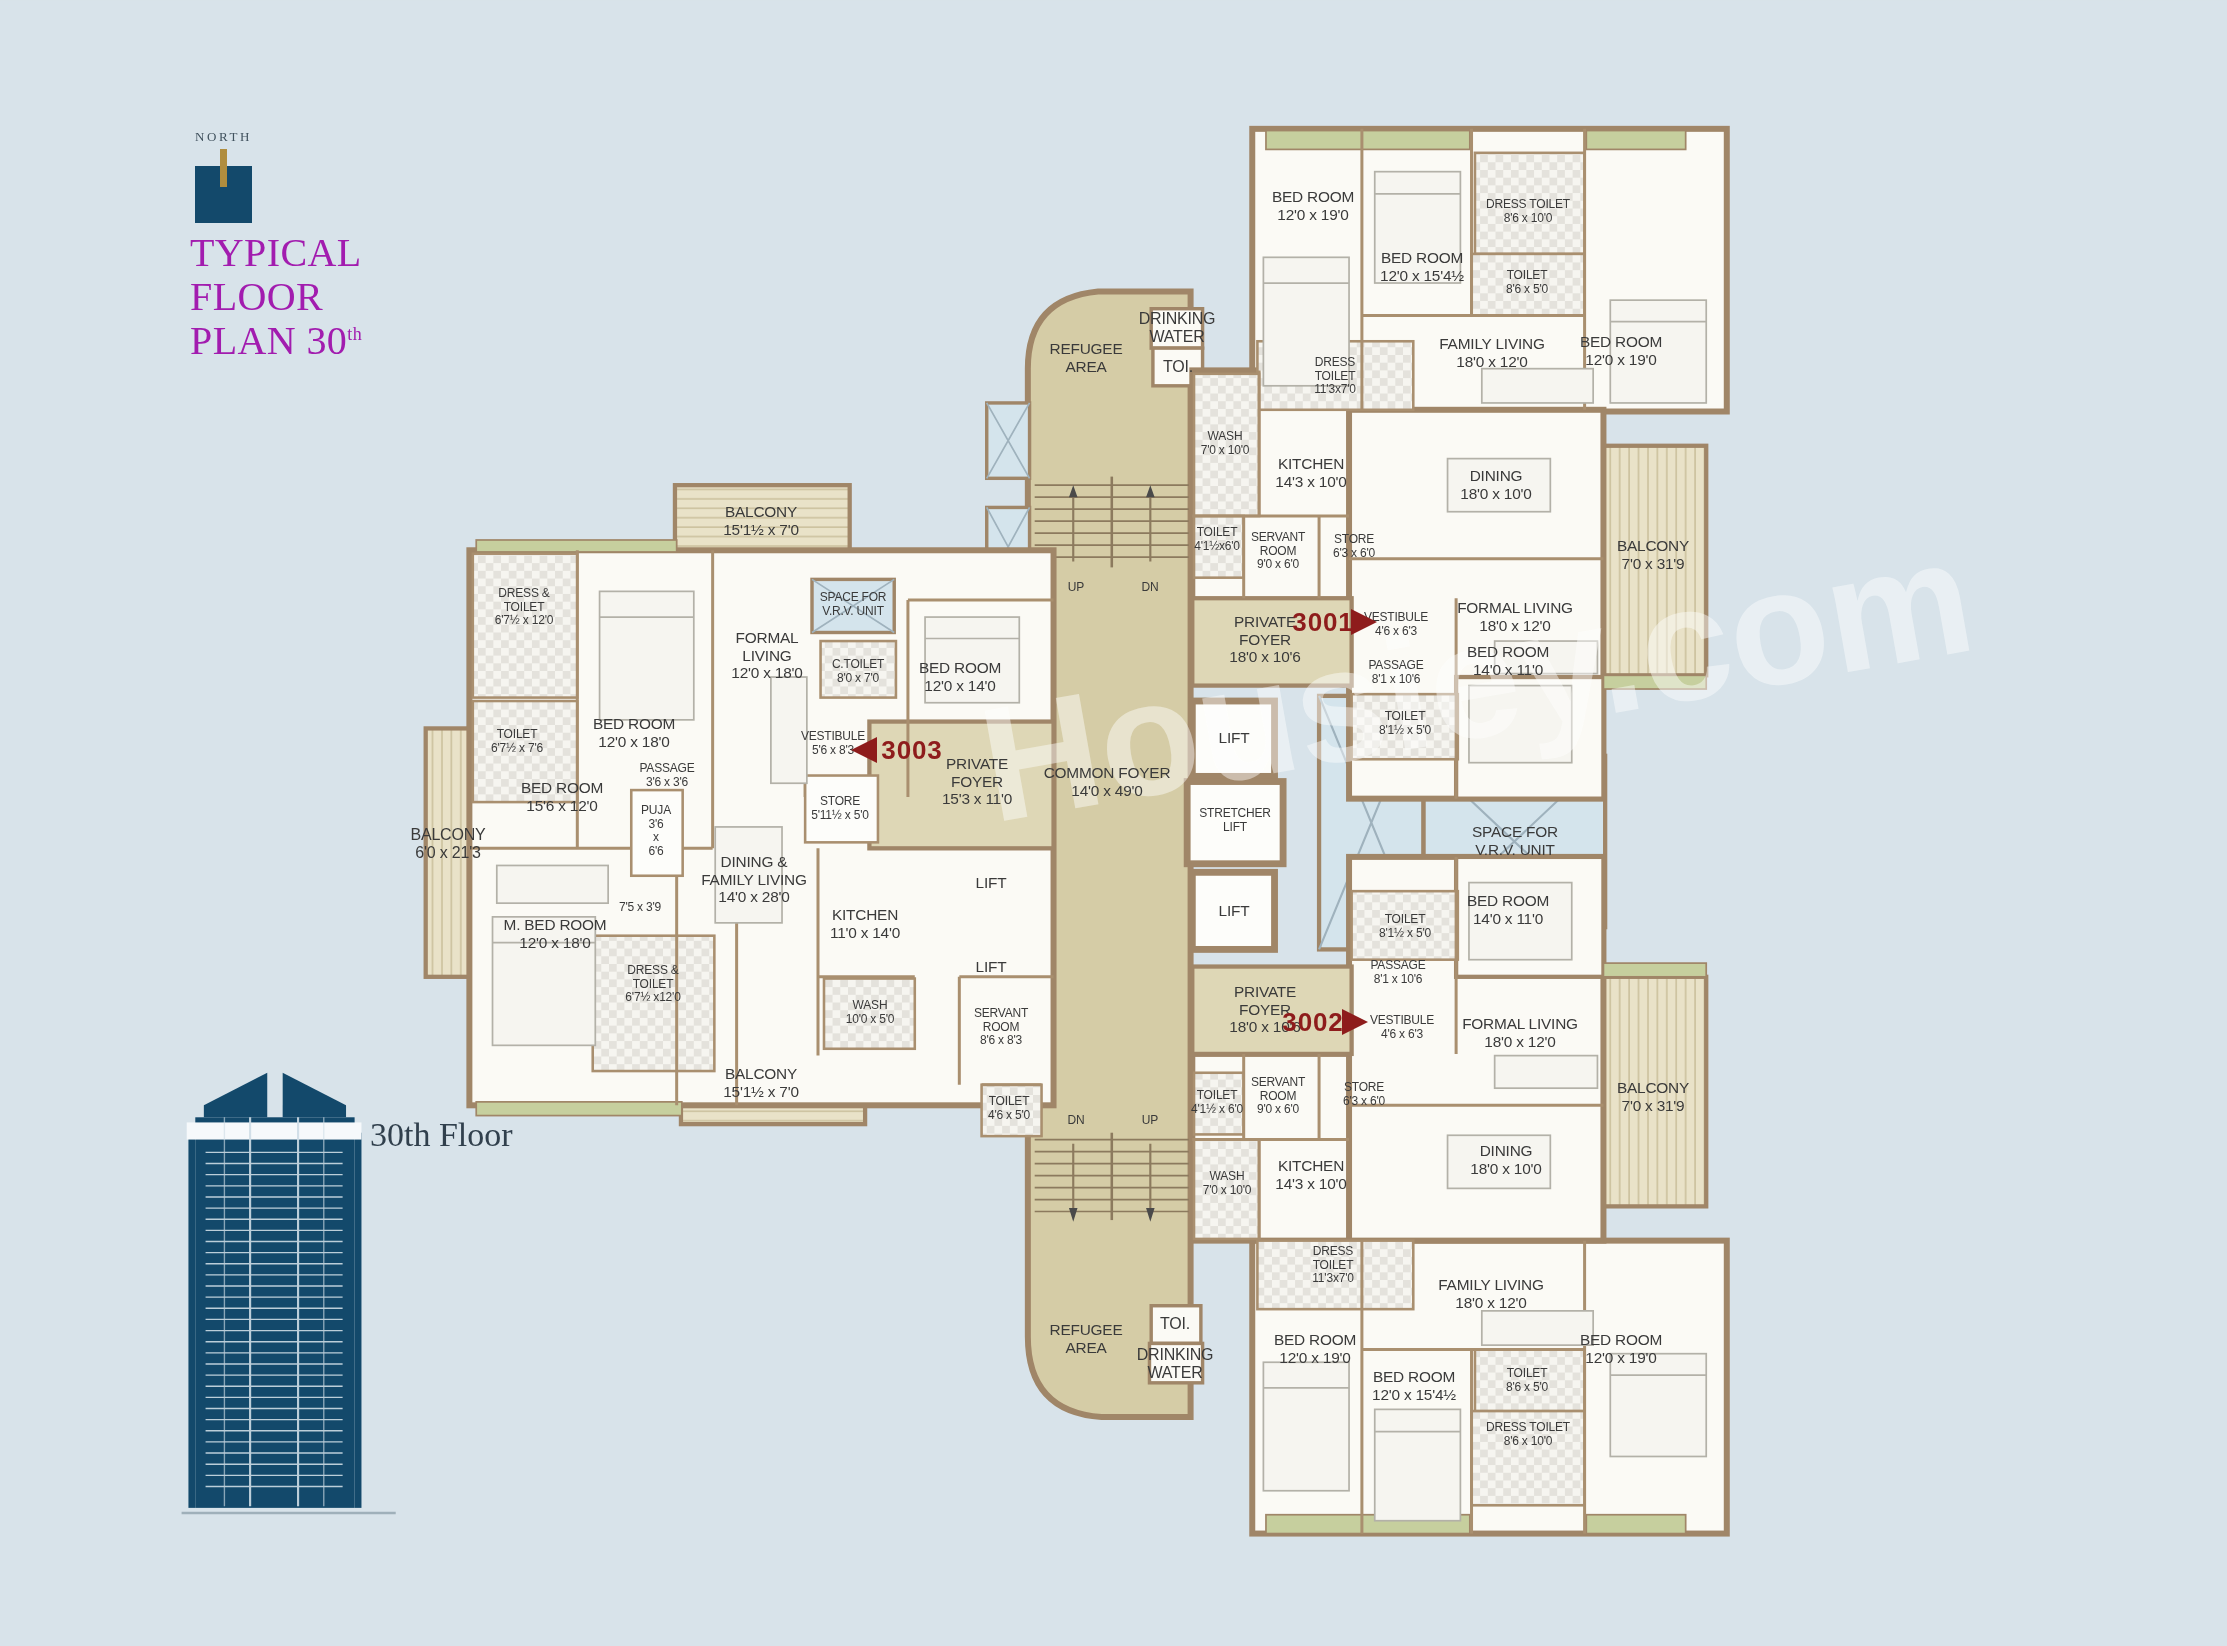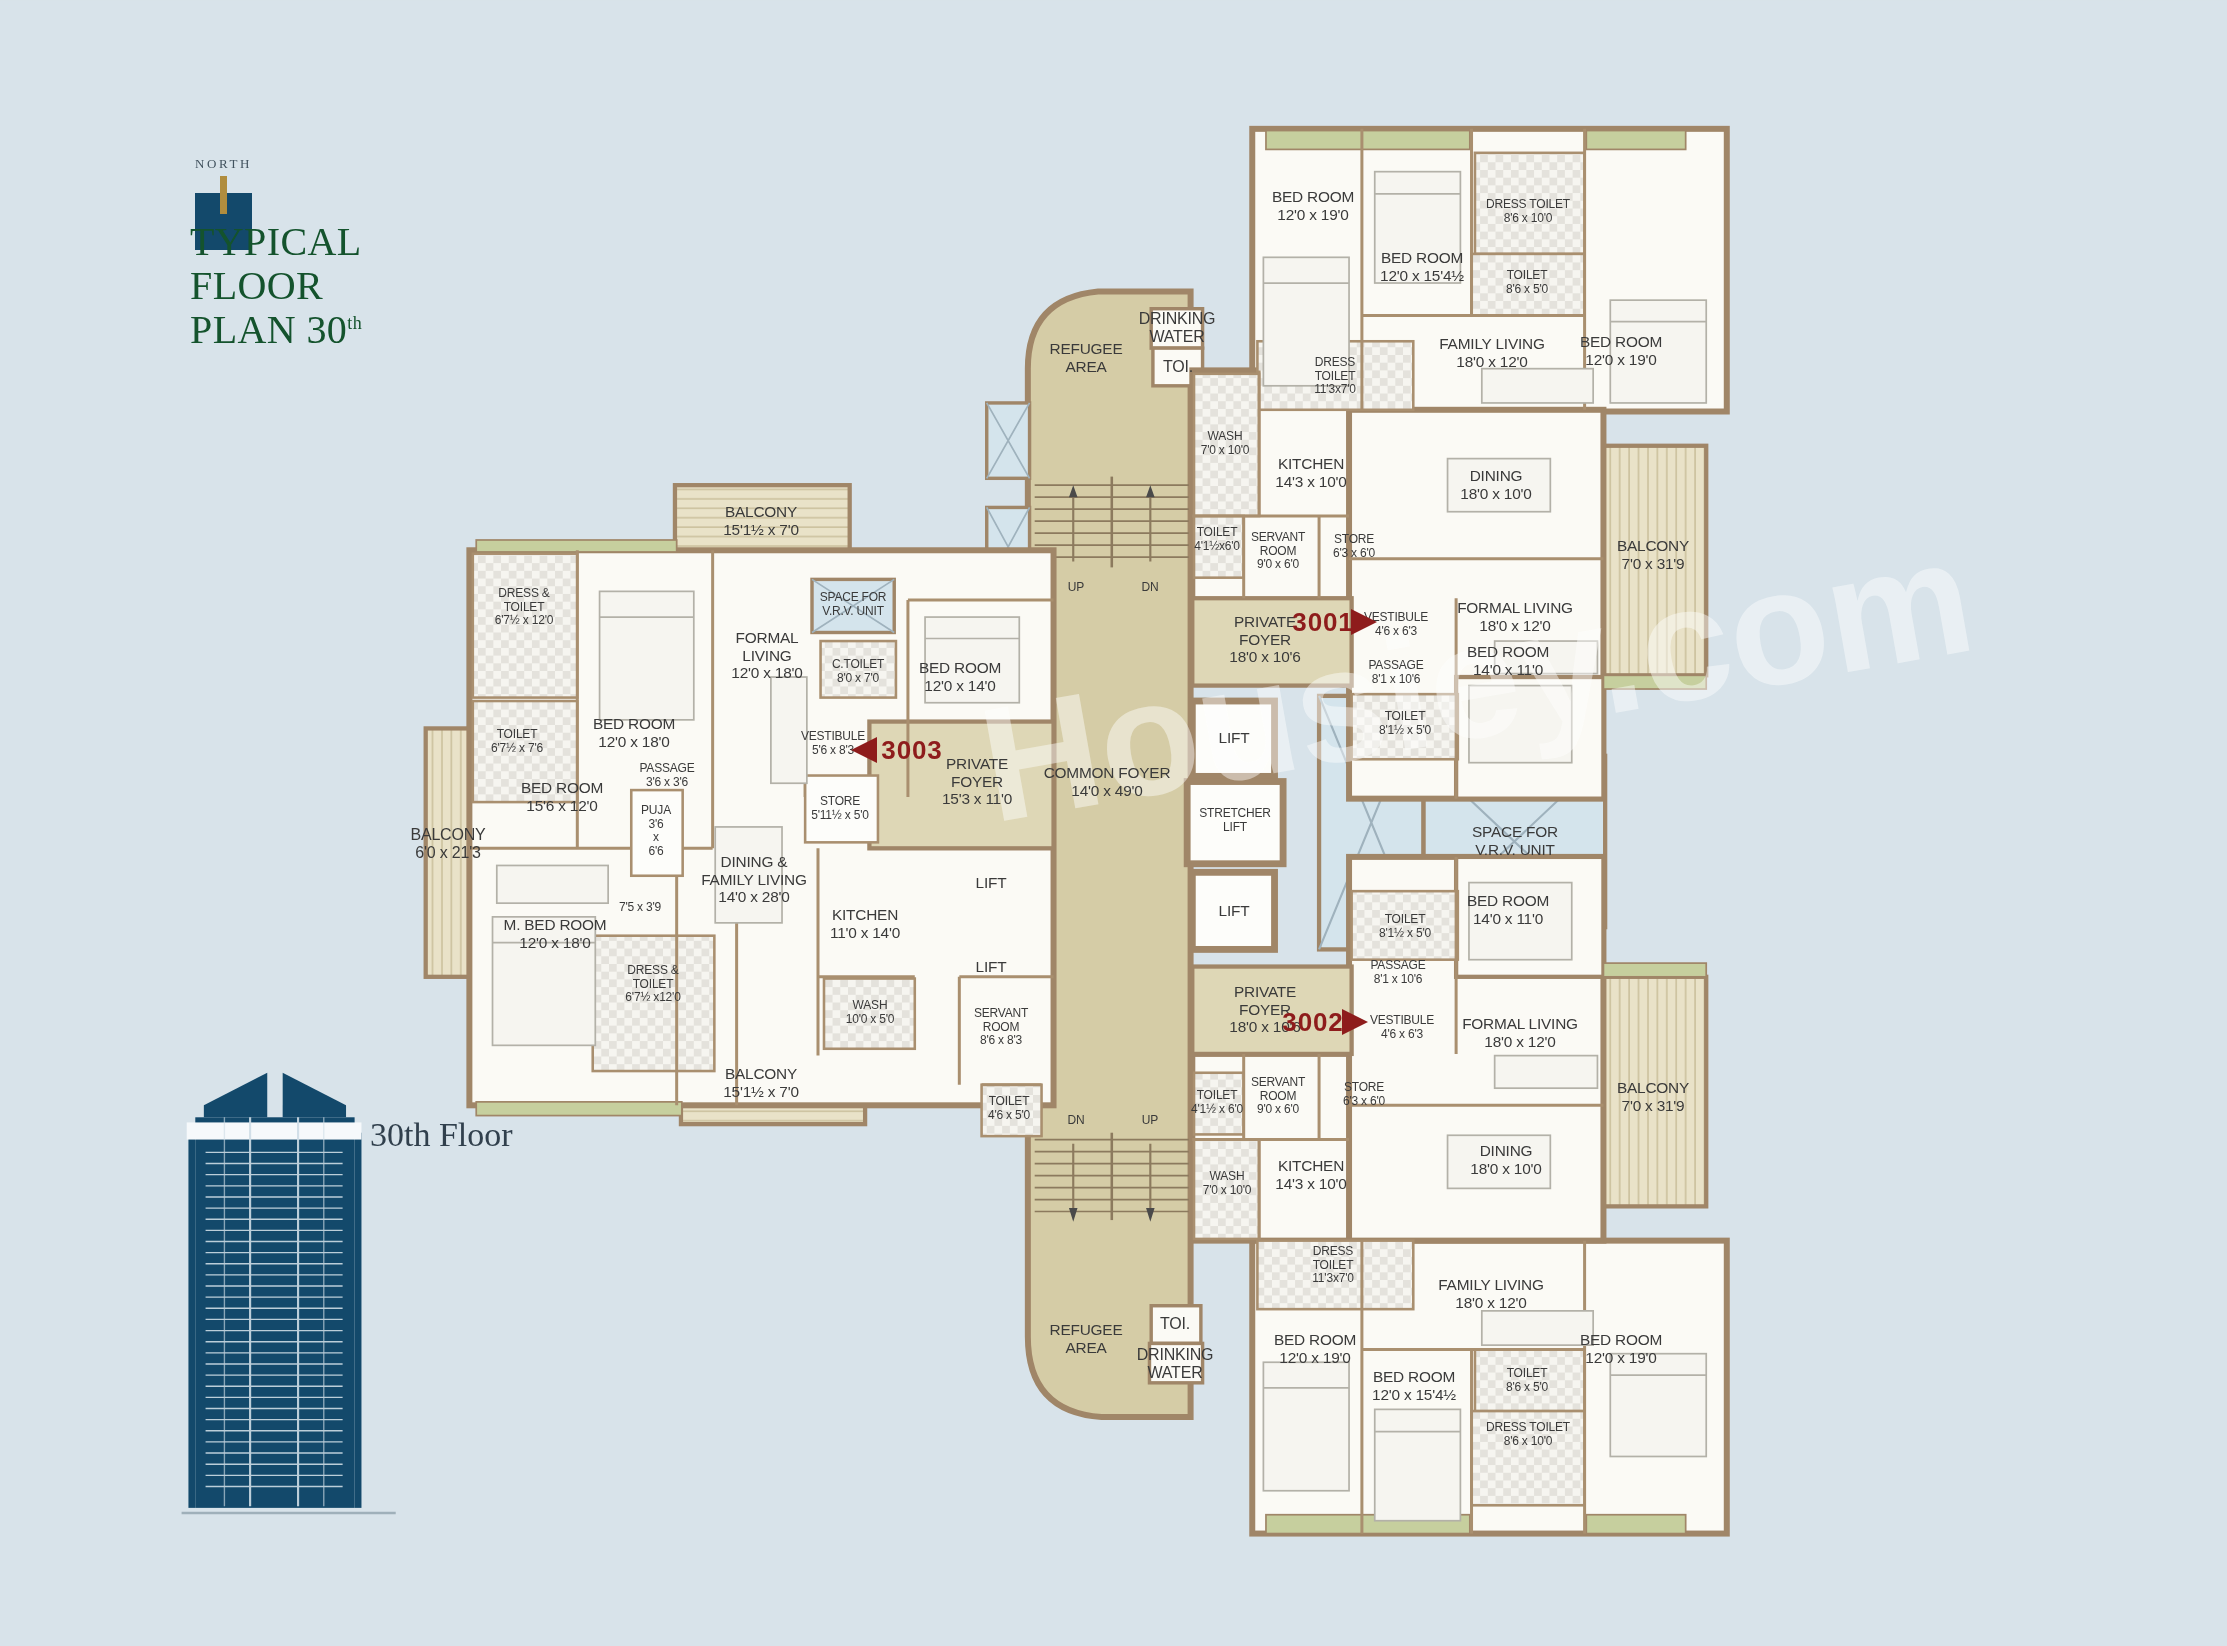--- a/index.html
+++ b/index.html
@@ -8,26 +8,26 @@
   #plan{position:absolute;left:0;top:0;}
   .rl{position:absolute;transform:translate(-50%,-50%);white-space:pre-line;text-align:center;
       font:15.4px/1.14 "Liberation Sans",sans-serif;color:#3a3a3a;letter-spacing:-0.2px;}
   .rl.s{font-size:12px;}
   .rl.t{font-size:16px;}
   .unum{position:absolute;transform:translate(-50%,-50%);font:bold 26px "Liberation Sans",sans-serif;
         color:#8e1c1c;letter-spacing:0.9px;}
   .arr{position:absolute;width:0;height:0;transform:translate(-50%,-50%);}
   .arr.r{border-left:26px solid #8e1c1c;border-top:13.7px solid transparent;border-bottom:13.7px solid transparent;}
   .arr.l{border-right:26px solid #8e1c1c;border-top:13.7px solid transparent;border-bottom:13.7px solid transparent;}
-  .north-wrap{position:absolute;left:195px;top:129px;margin-top:27px;}
+  .north-wrap{position:absolute;left:195px;top:129px;}
   .north-label{font:13px "Liberation Serif",serif;color:#41525e;letter-spacing:2.6px;text-align:center;width:57px;}
   .north-box{position:relative;width:57px;height:57px;background:#13496b;margin-top:20.6px;}
   .north-pin{position:absolute;left:25px;top:-17px;width:6.9px;height:38px;background:#b08d3e;}
-  .page-title{position:absolute;left:190px;top:220px;font-family:"Liberation Serif",serif;
-              font-size:40px;line-height:1.1;color:#14532d;letter-spacing:0.4px;}
+  .page-title{position:absolute;left:190px;top:231px;font-family:"Liberation Serif",serif;
+              font-size:40px;line-height:1.1;color:#a21caf;letter-spacing:0.4px;}
   .page-title sup{font-size:18px;}
   .floor-caption{position:absolute;left:370px;top:1116px;font-family:"Liberation Serif",serif;
                  font-size:34px;color:#31404d;}
 </style>
 </head>
 <body>
 
 <div id="stage">
 
 <svg id="plan" width="2227" height="1647" viewBox="0 0 2600 1922">

